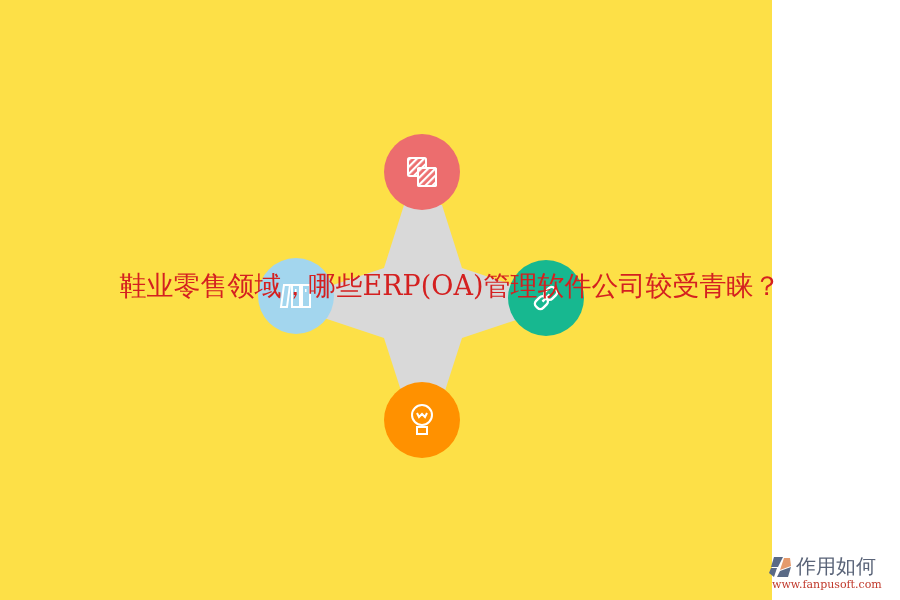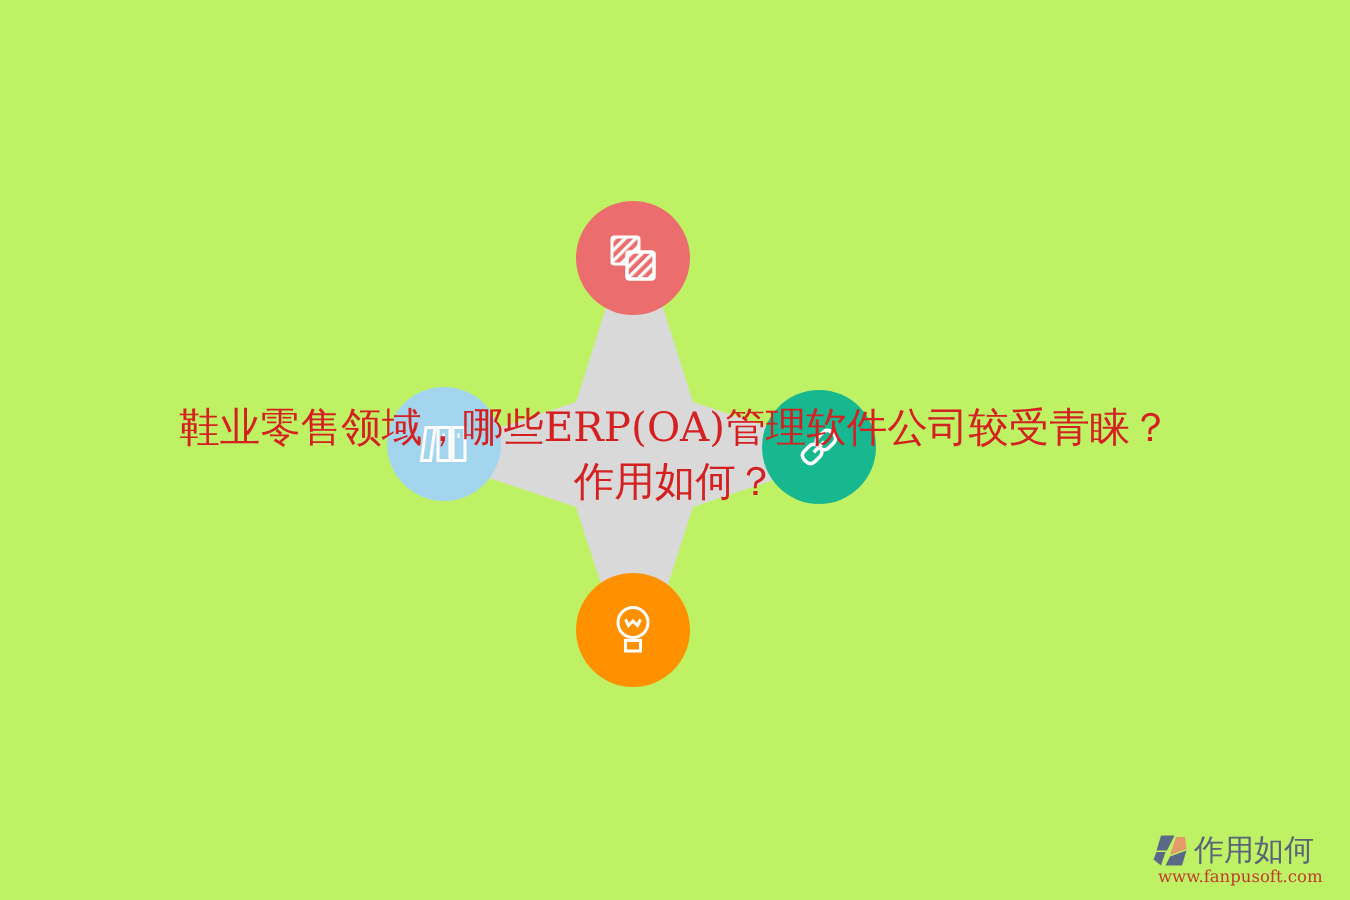--- a/index.html
+++ b/index.html
@@ -5,23 +5,23 @@
     html, body {
       margin: 0;
       padding: 0;
       width: 900px;
       height: 600px;
       background: #ffffff;
       overflow: hidden;
     }
     .canvas {
       position: relative;
-      width: 900px;
+      width: 772px;
       height: 600px;
-      background: #bef264;
+      background: #fde047;
     }
     .star {
       position: absolute;
       left: 0;
       top: 0;
       width: 900px;
       height: 600px;
     }
     .node {
       position: absolute;
@@ -134,21 +134,20 @@
       <g fill="none" stroke="#ffffff" stroke-width="2">
         <circle cx="15" cy="13" r="10"></circle>
         <rect x="10" y="25" width="10" height="7"></rect>
         <path d="M10 11 L12 15 L15 12 L18 15 L20 11"></path>
       </g>
     </svg>
   </div>
 
   <div class="title">
     <span class="line" style="color:#d42020;">鞋业零售领域，哪些ERP(OA)管理软件公司较受青睐？</span>
-    <span class="line" style="color:#d42020;">作用如何？</span>
   </div>
 
   <div class="logo">
     <svg class="logo-mark" viewBox="0 0 24 22" width="24" height="22">
       <path d="M6 1 L15 1 L10 11 L3 11 Z" fill="#5a6a86"></path>
       <path d="M3 12 L9 12 L6 21 L1 17 Z" fill="#5a6a86"></path>
       <path d="M16 2 L22 2 L23 10 L12 14 Z" fill="#e59a6c"></path>
       <path d="M12 15 L23 11 L20 21 L9 21 Z" fill="#5a6a86"></path>
     </svg>
     <span class="logo-name">作用如何</span>

